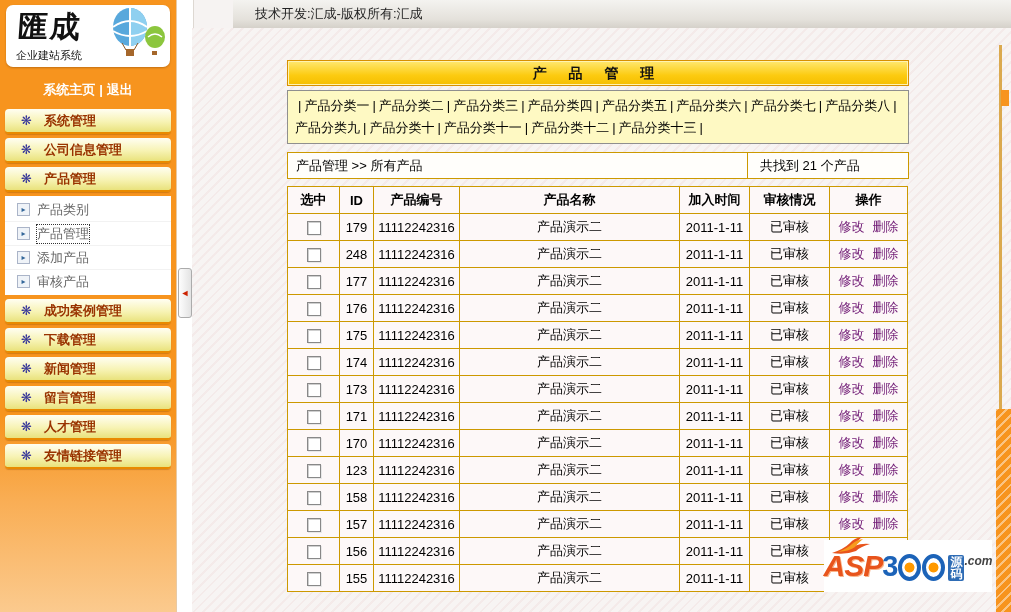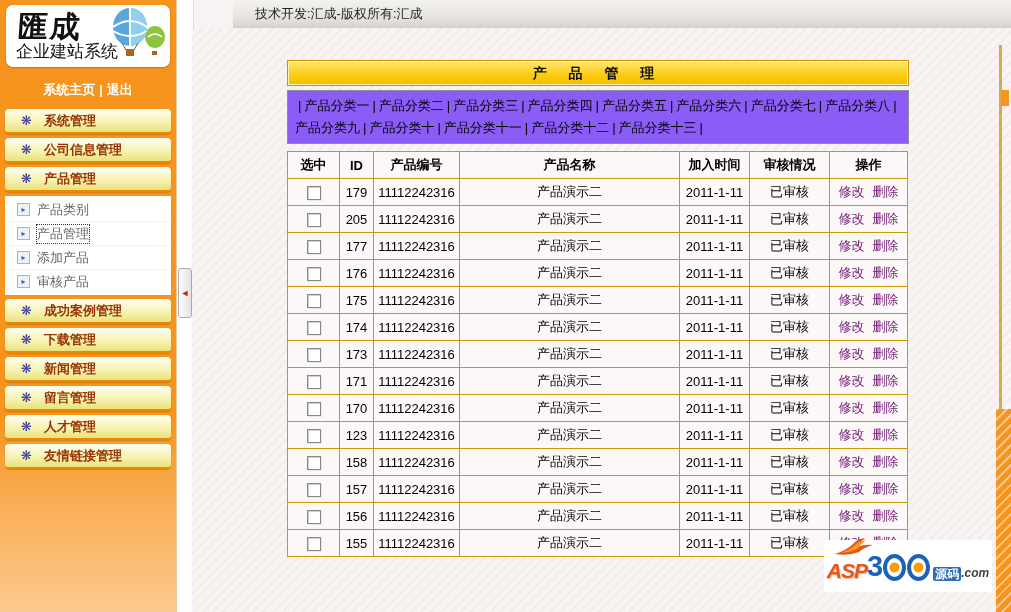--- a/index.html
+++ b/index.html
@@ -6,21 +6,21 @@
     font-family:"Liberation Sans","DejaVu Sans",sans-serif;font-size:13px;color:#000;background:#F6F3F2;}
   .app{position:relative;width:1011px;height:612px;}
 
   
   .sidebar{position:absolute;left:0;top:0;bottom:0;width:176px;
     background:linear-gradient(180deg,#F7941E 0%,#F7941E 68%,#F9AE55 82%,#FBCA8E 100%);}
   .logo-box{position:relative;margin:5px 6px 0 6px;height:62px;background:#fff;border-radius:7px;
     box-shadow:0 1px 2px rgba(120,60,0,.4);overflow:hidden;}
   .logo-title{position:absolute;left:12px;top:2px;font-size:30px;font-weight:bold;color:#111;
     font-family:"Liberation Serif","DejaVu Serif",serif;letter-spacing:2px;transform:skewX(-4deg);}
-  .logo-subtitle{position:absolute;left:10px;bottom:4px;font-size:17px;color:#111;}
+  .logo-subtitle{position:absolute;left:10px;bottom:4px;font-size:11px;color:#111;}
   .logo-balloons{position:absolute;right:2px;top:2px;}
   .sidebar-links{margin-top:14px;text-align:center;color:#fff;font-weight:bold;font-size:13px;height:20px;}
   .sidebar-links a{color:#fff;text-decoration:none;cursor:pointer;margin:0 4px;}
   .menu{margin-top:8px;}
   .menu-btn{margin:0 5px 4px 5px;height:23px;border-radius:4px;
     background:linear-gradient(180deg,#FFFEF2 0%,#F7F3B4 55%,#E9E27C 100%);
     border-bottom:2px solid #E98A00;display:flex;align-items:center;padding-left:16px;cursor:pointer;
     box-shadow:0 1px 1px rgba(150,80,0,.35);}
   .gear{color:#333399;font-size:13px;margin-right:12px;line-height:1;}
   .menu-label{color:#993300;font-weight:bold;font-size:13px;}
@@ -50,21 +50,21 @@
     background:repeating-linear-gradient(135deg,rgba(225,170,170,.13) 0 2px,transparent 2px 7px);}
   .right-line{position:absolute;right:9px;top:45px;bottom:0;width:3px;background:#DBA94E;}
   .right-chip{position:absolute;right:2px;top:90px;width:8px;height:16px;background:#F7941E;}
   .right-band{position:absolute;right:0;bottom:0;top:409px;width:15px;background:#F7941E;
     background-image:repeating-linear-gradient(135deg,rgba(255,255,255,.45) 0 2px,transparent 2px 7px);}
 
   .content{position:absolute;left:287px;top:60px;width:622px;}
   .panel-title{height:24px;line-height:24px;text-align:center;font-weight:bold;font-size:14px;
     letter-spacing:9px;color:#111;border:1px solid #D89000;box-shadow:inset 0 0 0 1px #FFF3B0;
     background:linear-gradient(180deg,#FFE871 0%,#FCCB10 60%,#F5BE00 100%);}
-  .categories{margin-top:4px;border:1px solid #8F8F8F;background:#8b5cf6;padding:4px 7px;
+  .categories{margin-top:4px;border:1px solid #8F8F8F;background:#fef9c3;padding:4px 7px;
     line-height:22px;font-size:13px;}
   .categories a{color:#000;text-decoration:none;cursor:pointer;}
   .categories .sep{margin:0 3px;}
   .breadcrumb-row{margin-top:8px;border:1px solid #CC9900;background:#FFFEFB;display:flex;height:25px;}
   .breadcrumb{flex:1;line-height:25px;padding-left:8px;}
   .count{width:148px;border-left:1px solid #CC9900;line-height:25px;padding-left:12px;}
 
   table.grid{margin-top:7px;border-collapse:collapse;width:620px;background:#FDF8F8;table-layout:fixed;}
   table.grid th,table.grid td{border:1px solid #CC9900;height:26px;text-align:center;font-size:13px;
     padding:0;overflow:hidden;white-space:nowrap;}
@@ -72,21 +72,21 @@
   td.name-cell{text-align:left;padding-left:8px;}
   .cbx{display:inline-block;width:12px;height:12px;background:#fff;border:1px solid #888;
     box-shadow:inset 1px 1px 0 #cfcfcf, 1px 1px 0 #e8e8e8;vertical-align:middle;cursor:pointer;}
   .act{color:#701a75;text-decoration:none;cursor:pointer;margin:0 4px;}
 
   
   .watermark{position:absolute;right:19px;bottom:20px;width:168px;height:52px;background:#fff;
     display:flex;align-items:center;justify-content:center;z-index:20;}
   .wm-wrap{position:relative;display:flex;align-items:flex-end;line-height:1;}
   .wm-flame{position:absolute;left:6px;top:-16px;}
-  .wm-asp{font-style:italic;font-weight:bold;font-size:21px;color:#E8541C;letter-spacing:-1px;
+  .wm-asp{font-style:italic;font-weight:bold;font-size:30px;color:#E8541C;letter-spacing:-1px;
     text-shadow:1px 1px 0 #F9B48A;}
   .wm-300{font-weight:bold;font-size:29px;color:#1C63B8;letter-spacing:-1px;display:flex;align-items:flex-end;}
   .zero{display:inline-block;width:15px;height:19px;border-radius:50%;border:4px solid #1C63B8;
     background:radial-gradient(circle,#FF9900 0 38%,#fff 44%);margin-left:1px;box-sizing:content-box;}
   .wm-right{display:flex;flex-direction:row;align-items:flex-start;margin-left:3px;}
   .wm-yuanma{background:#2E6CB5;color:#fff;font-size:12px;font-weight:bold;padding:1px 2px;border-radius:2px;}
   .wm-com{color:#444;font-weight:bold;font-size:12px;font-style:italic;}
 </style>
 </head>
 <body>
@@ -184,20 +184,24 @@
     <span>技术开发:汇成-版权所有:汇成</span>
   </div>
   <div class="main-bg"></div>
   <div class="right-line"></div>
   <div class="right-chip"></div>
   <div class="right-band"></div>
 
   <div class="content">
     <div class="panel-title">产 品 管 理</div>
     <div class="categories"><span class="sep">|</span><a>产品分类一</a><span class="sep">|</span><a>产品分类二</a><span class="sep">|</span><a>产品分类三</a><span class="sep">|</span><a>产品分类四</a><span class="sep">|</span><a>产品分类五</a><span class="sep">|</span><a>产品分类六</a><span class="sep">|</span><a>产品分类七</a><span class="sep">|</span><a>产品分类八</a><span class="sep">|</span><a>产品分类九</a><span class="sep">|</span><a>产品分类十</a><span class="sep">|</span><a>产品分类十一</a><span class="sep">|</span><a>产品分类十二</a><span class="sep">|</span><a>产品分类十三</a><span class="sep">|</span></div>
+    <div class="breadcrumb-row">
+      <div class="breadcrumb">产品管理 &gt;&gt; 所有产品</div>
+      <div class="count">共找到 21 个产品</div>
+    </div>
     <table class="grid">
       <colgroup>
           <col style="width: 52px;">
           <col style="width: 34px;">
           <col style="width: 86px;">
           <col style="width: 220px;">
           <col style="width: 70px;">
           <col style="width: 80px;">
           <col style="width: 78px;">
         </colgroup>
@@ -217,21 +221,21 @@
             <td><span class="cbx"></span></td>
             <td>179</td>
             <td>11112242316</td>
             <td class="name-cell">产品演示二</td>
             <td>2011-1-11</td>
             <td>已审核</td>
             <td><a class="act">修改</a><a class="act">删除</a></td>
           </tr>
           <tr>
             <td><span class="cbx"></span></td>
-            <td>205</td>
+            <td>248</td>
             <td>11112242316</td>
             <td class="name-cell">产品演示二</td>
             <td>2011-1-11</td>
             <td>已审核</td>
             <td><a class="act">修改</a><a class="act">删除</a></td>
           </tr>
           <tr>
             <td><span class="cbx"></span></td>
             <td>177</td>
             <td>11112242316</td>

